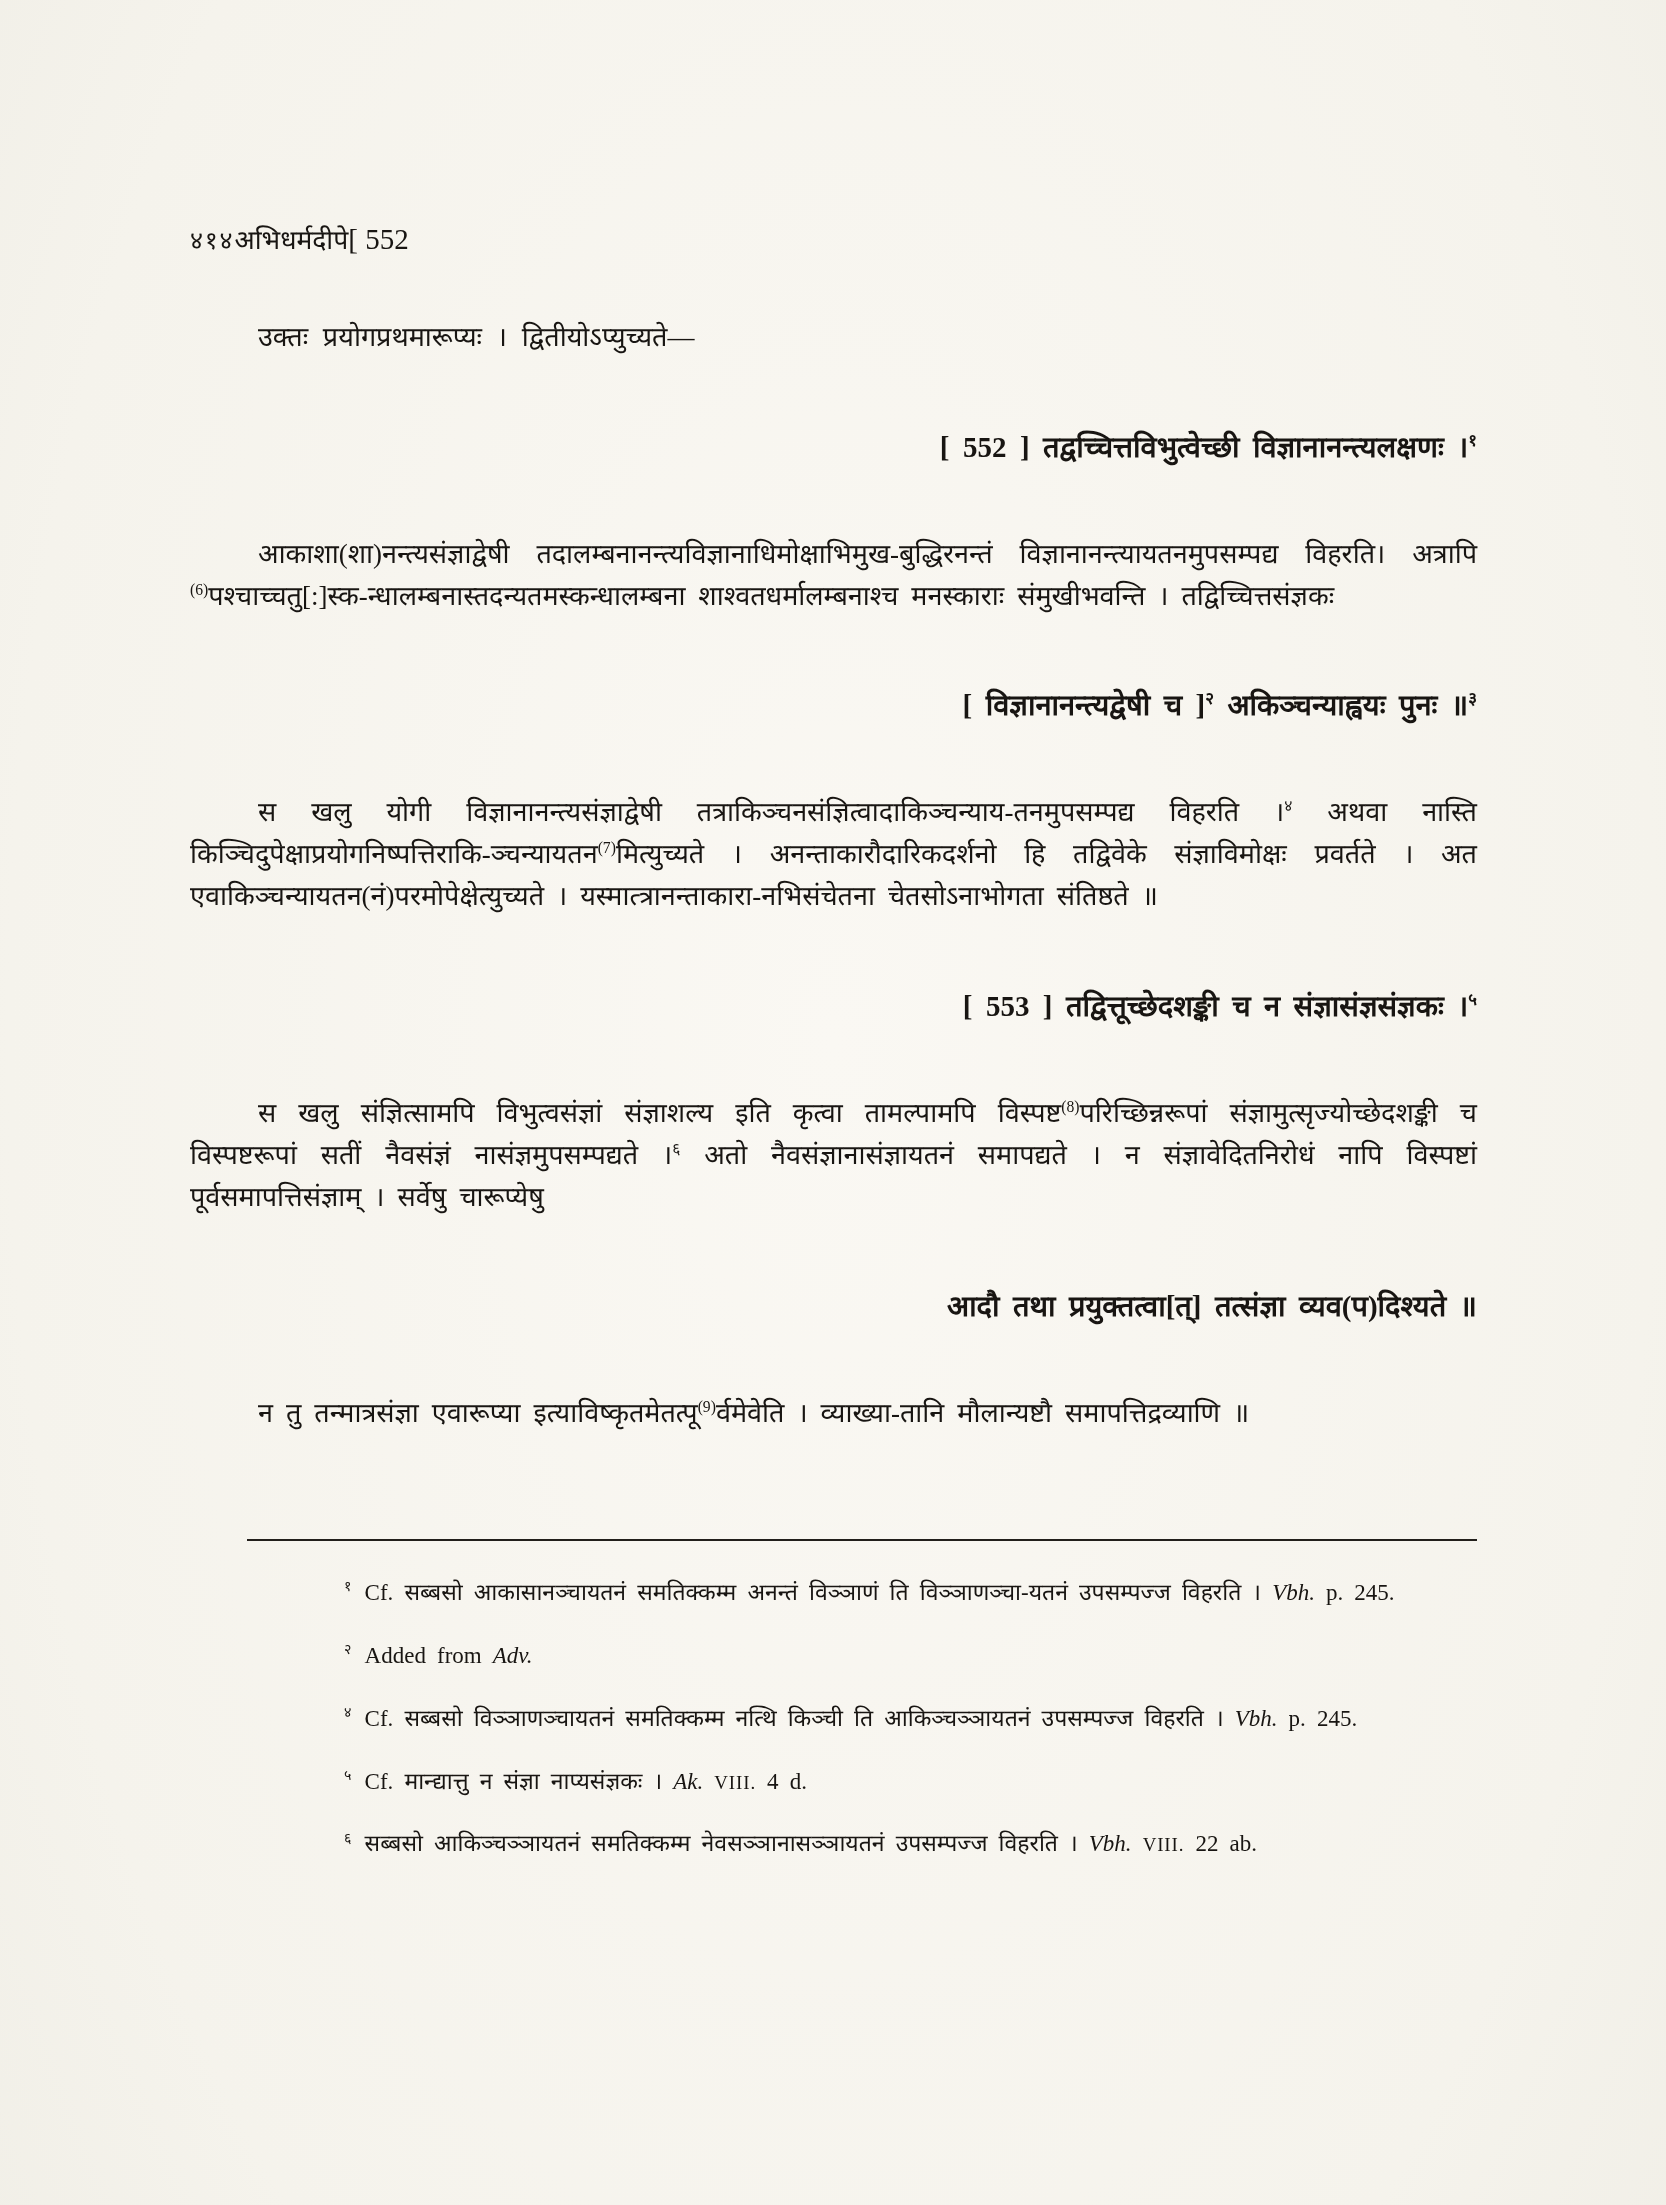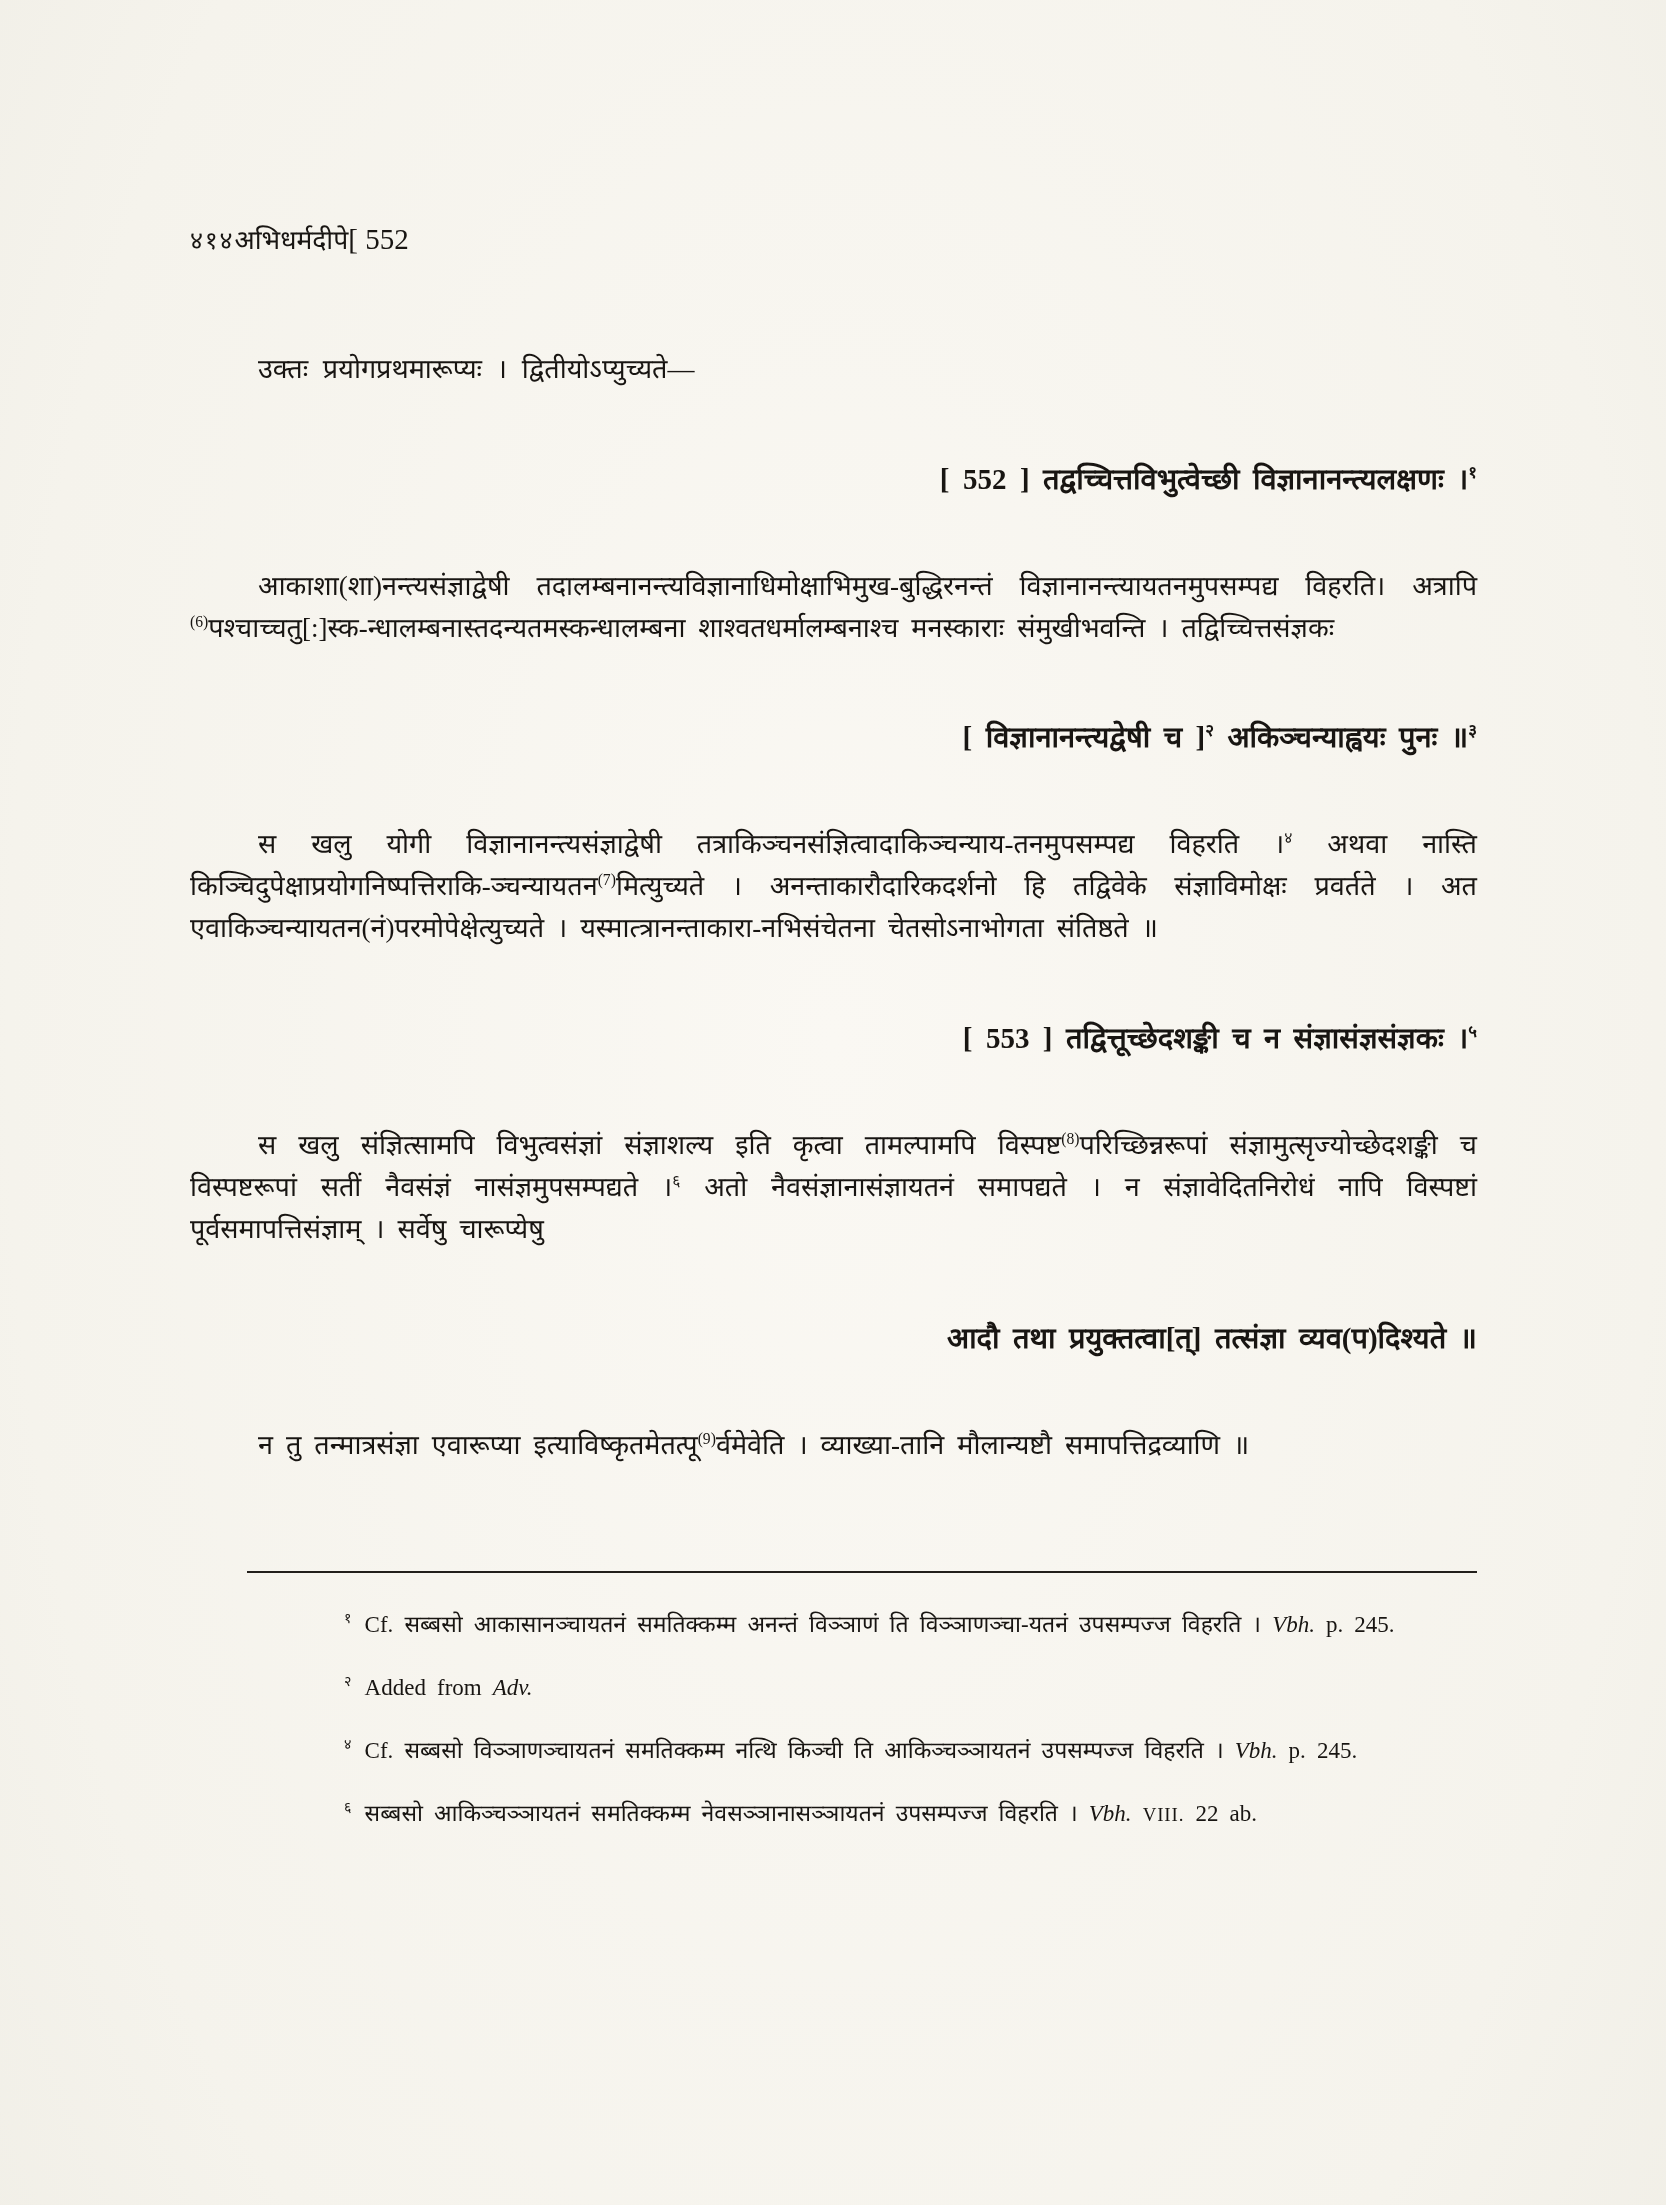--- a/index.html
+++ b/index.html
@@ -23,21 +23,21 @@
     align-items: baseline;
     font-size: 25.6px;
   }
   .folio { font-size: 25px; letter-spacing: 1.8px; }
   .running-title { font-size: 26.5px; }
   .page-ref { font-size: 29px; }
 
   .body-text { font-size: 27px; line-height: 1.55; }
 
   .intro-line {
-    margin-top: 92px;
+    margin-top: 60px;
     text-indent: 68px;
     word-spacing: 8px;
   }
 
   .verse {
     margin-top: 66px;
     text-align: right;
     font-weight: 700;
     font-size: 29px;
     word-spacing: 6.2px;
@@ -111,18 +111,19 @@
 
       <p class="para"><span class="plain">न तु तन्मात्रसंज्ञा एवारूप्या इत्याविष्कृतमेतत्पू</span><sup>(9)</sup><span class="plain">र्वमेवेति ।  व्याख्या-तानि मौलान्यष्टौ समापत्तिद्रव्याणि ॥</span></p>
     </div>
 
     <div class="footnote-rule"></div>
 
     <div class="footnotes">
       <p class="footnote"><span class="fn-marker">१</span><span><span class="plain">Cf. सब्बसो आकासानञ्चायतनं समतिक्कम्म अनन्तं विञ्ञाणं ति विञ्ञाणञ्चा-यतनं उपसम्पज्ज विहरति ।  </span><span class="italic">Vbh.</span><span class="plain"> p. 245.</span></span></p>
       <p class="footnote"><span class="fn-marker">२</span><span><span class="plain">Added from </span><span class="italic">Adv.</span></span></p>
       <p class="footnote"><span class="fn-marker">४</span><span><span class="plain">Cf. सब्बसो विञ्ञाणञ्चायतनं समतिक्कम्म नत्थि किञ्ची ति आकिञ्चञ्ञायतनं उपसम्पज्ज विहरति ।  </span><span class="italic">Vbh.</span><span class="plain"> p. 245.</span></span></p>
+      <p class="footnote"><span class="fn-marker">५</span><span><span class="plain">Cf. मान्द्यात्तु न संज्ञा नाप्यसंज्ञकः ।  </span><span class="italic">Ak.</span><span class="plain"> </span><span class="sc">VIII.</span><span class="plain"> 4 d.</span></span></p>
       <p class="footnote"><span class="fn-marker">६</span><span><span class="plain">सब्बसो आकिञ्चञ्ञायतनं समतिक्कम्म नेवसञ्ञानासञ्ञायतनं उपसम्पज्ज विहरति ।  </span><span class="italic">Vbh.</span><span class="plain"> </span><span class="sc">VIII.</span><span class="plain"> 22 ab.</span></span></p>
     </div>
 
   </div>
 </div>
 
 
 </body></html>

